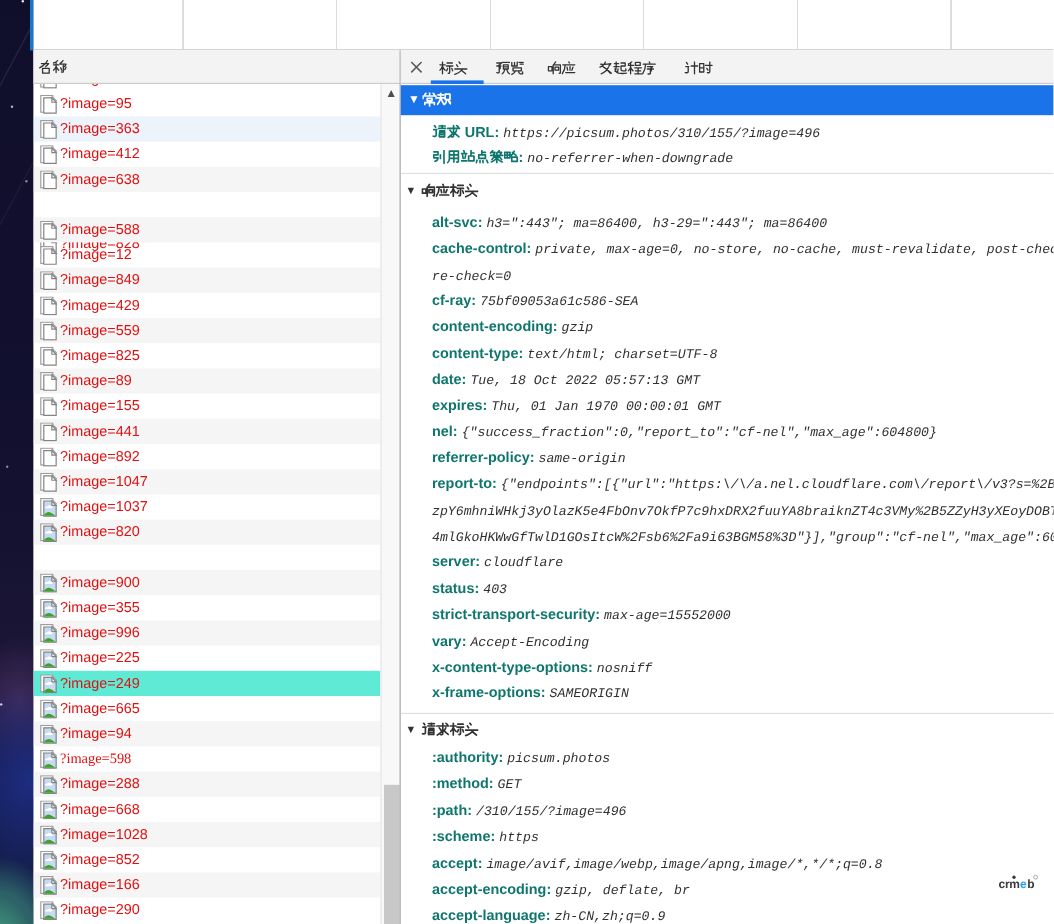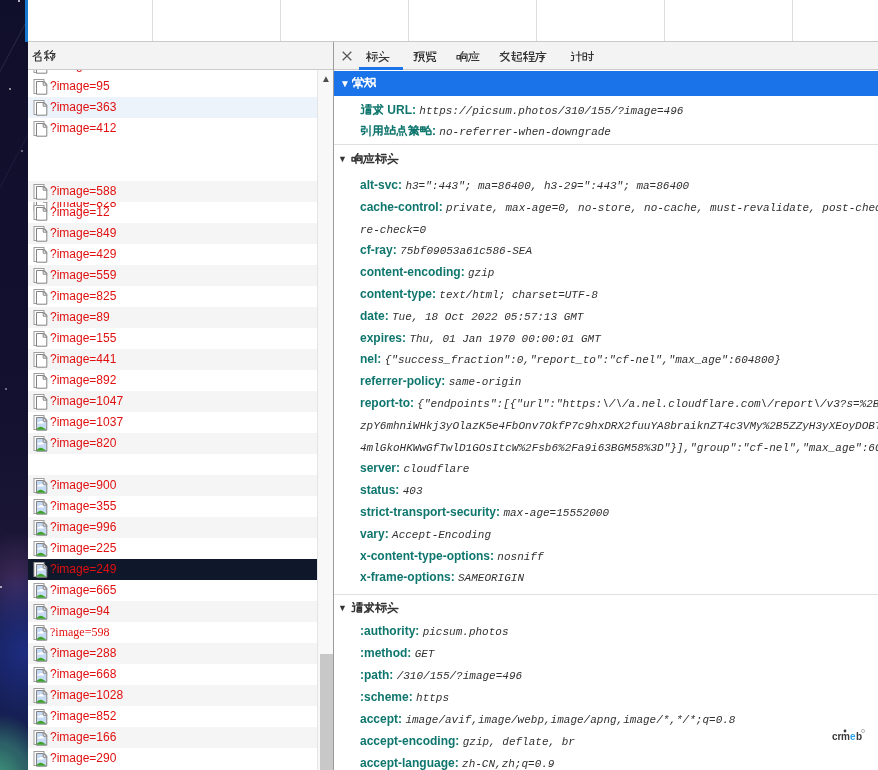--- a/index.html
+++ b/index.html
@@ -105,20 +105,26 @@
           <use href="#i-doc"></use>
         </svg>
         <span class="rtx">?image=363</span>
       </div>
 <div class="row" style="top:48px;">
         <svg class="ric" viewBox="0 0 15 16">
           <use href="#i-doc"></use>
         </svg>
         <span class="rtx">?image=412</span>
       </div>
+<div class="row" style="top:69px;background:#f5f5f5;">
+        <svg class="ric" viewBox="0 0 15 16">
+          <use href="#i-doc"></use>
+        </svg>
+        <span class="rtx">?image=638</span>
+      </div>
 <div class="row" style="top:90px;margin-top:33px;">
         <svg class="ric" viewBox="0 0 15 16">
           <use href="#i-doc"></use>
         </svg>
         <span class="rtx">?image=828</span>
       </div>
 <div class="row" style="top:111px;background:#f5f5f5;">
         <svg class="ric" viewBox="0 0 15 16">
           <use href="#i-doc"></use>
         </svg>
@@ -219,21 +225,21 @@
           <use href="#i-img"></use>
         </svg>
         <span class="rtx">?image=996</span>
       </div>
 <div class="row" style="top:468px;">
         <svg class="ric" viewBox="0 0 15 16">
           <use href="#i-img"></use>
         </svg>
         <span class="rtx">?image=225</span>
       </div>
-<div class="row" style="top:489px;background:#0f172a;">
+<div class="row" style="top:489px;background:#5eead4;">
         <svg class="ric" viewBox="0 0 15 16">
           <use href="#i-img"></use>
         </svg>
         <span class="rtx">?image=249</span>
       </div>
 <div class="row" style="top:510px;">
         <svg class="ric" viewBox="0 0 15 16">
           <use href="#i-img"></use>
         </svg>
         <span class="rtx">?image=665</span>

